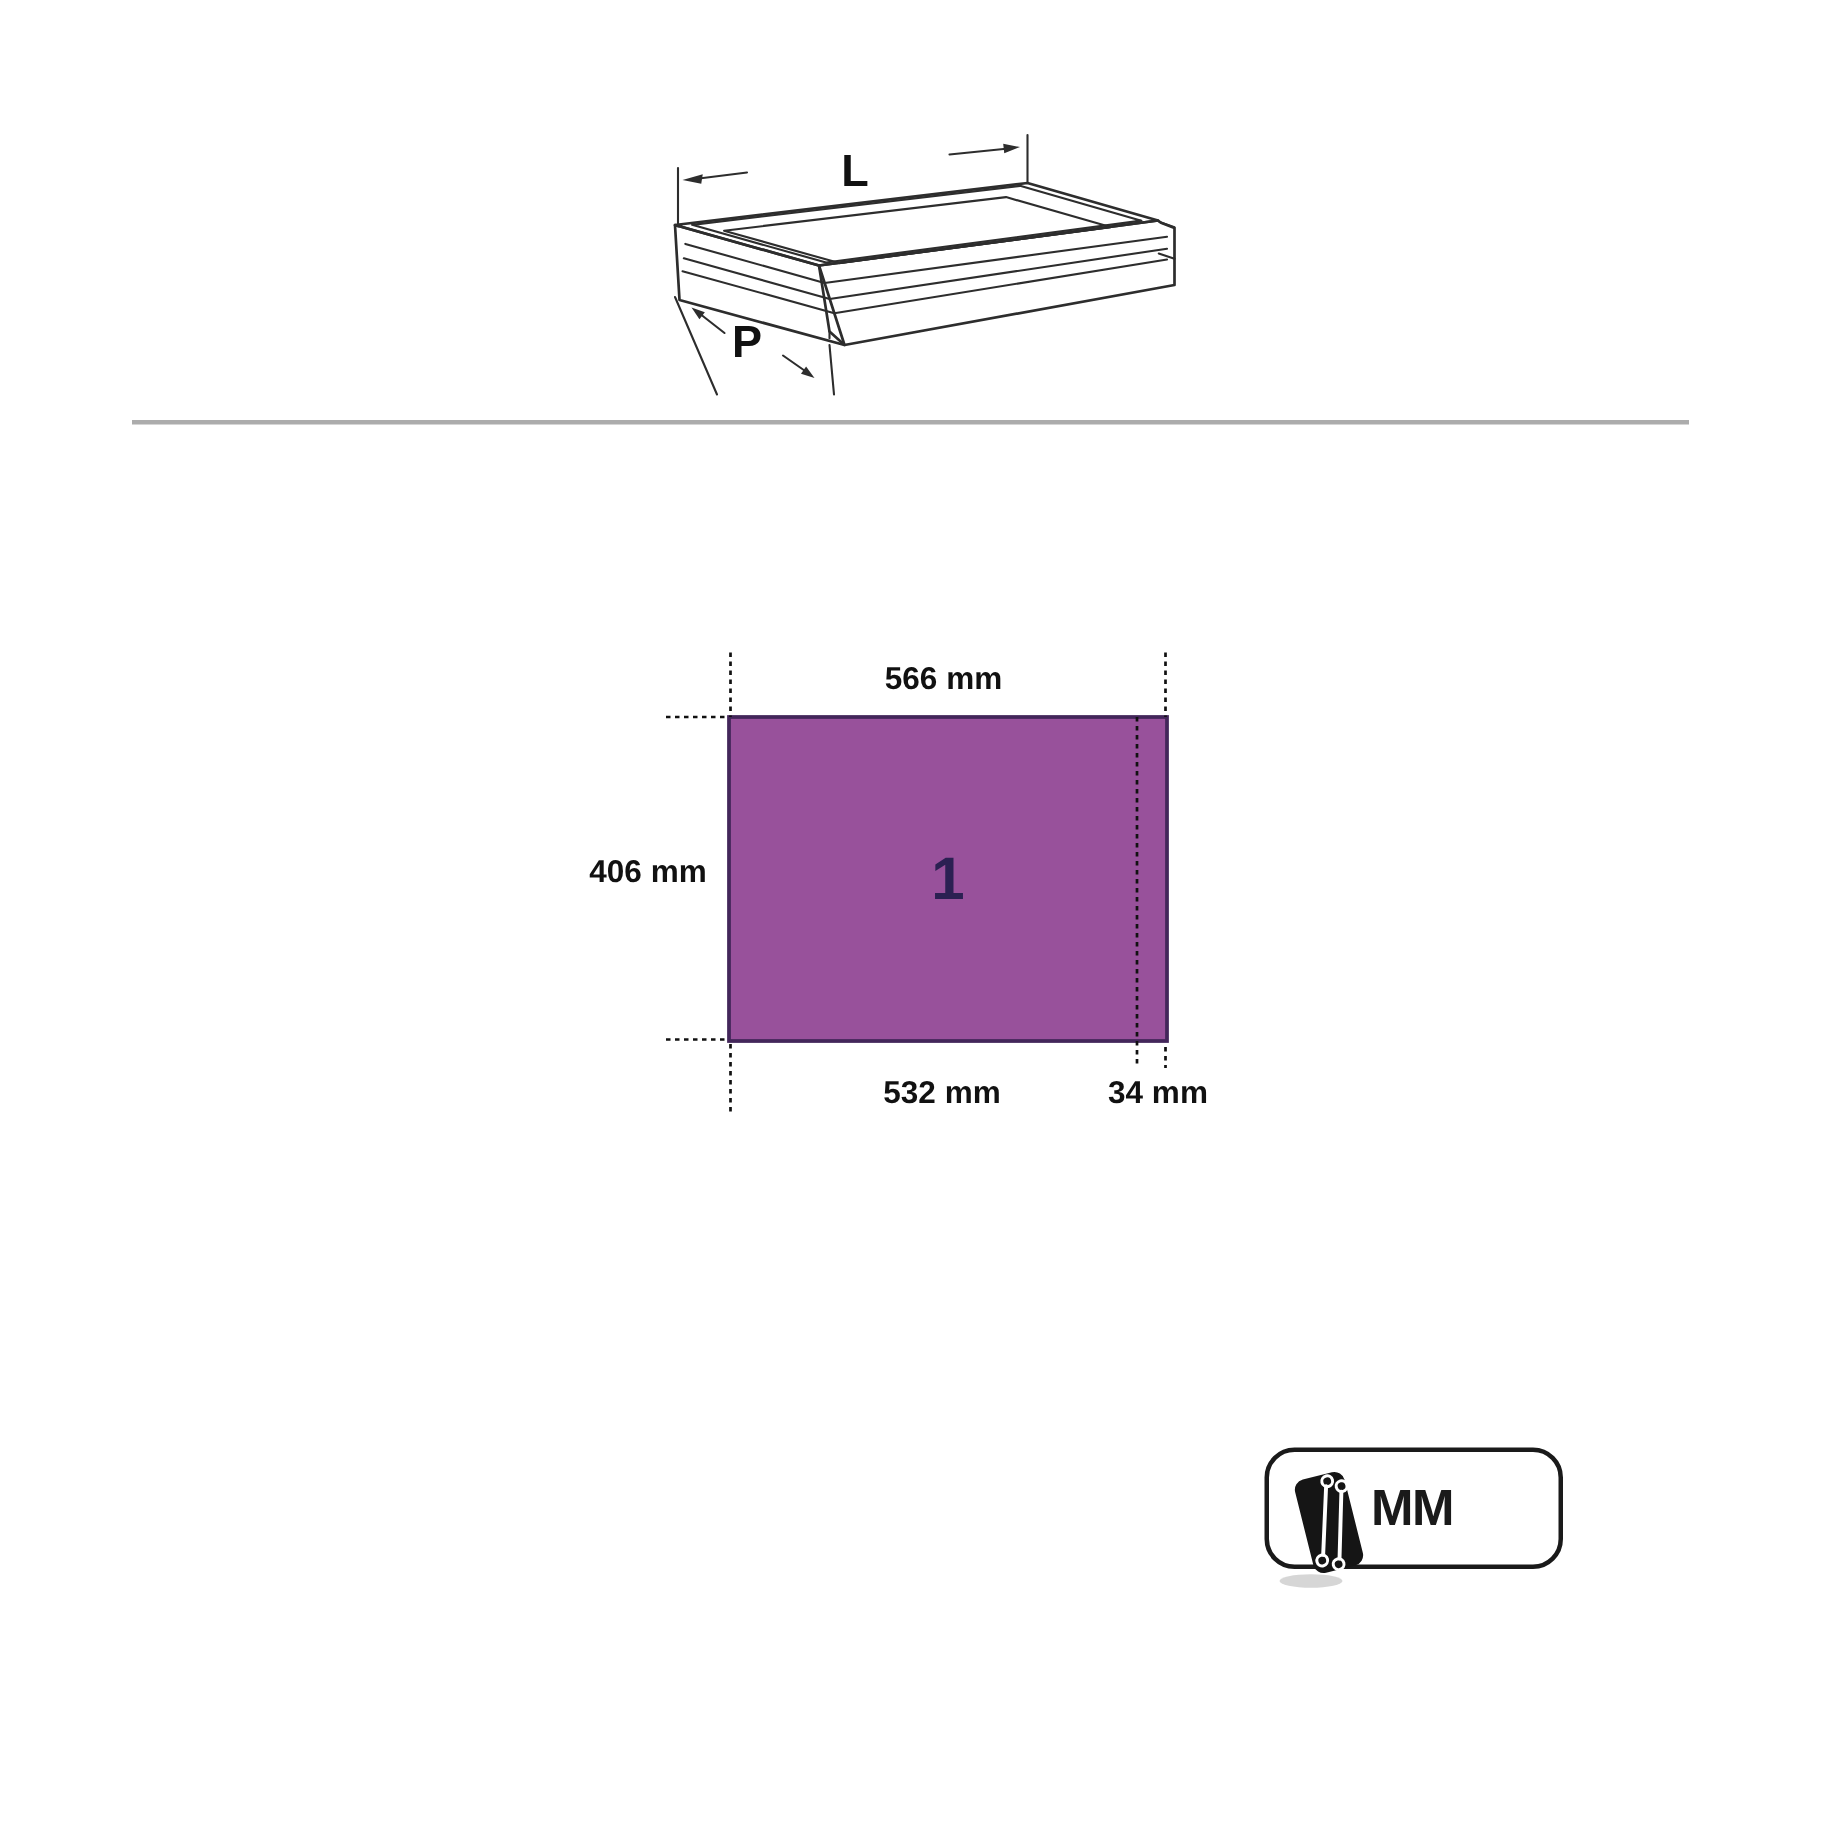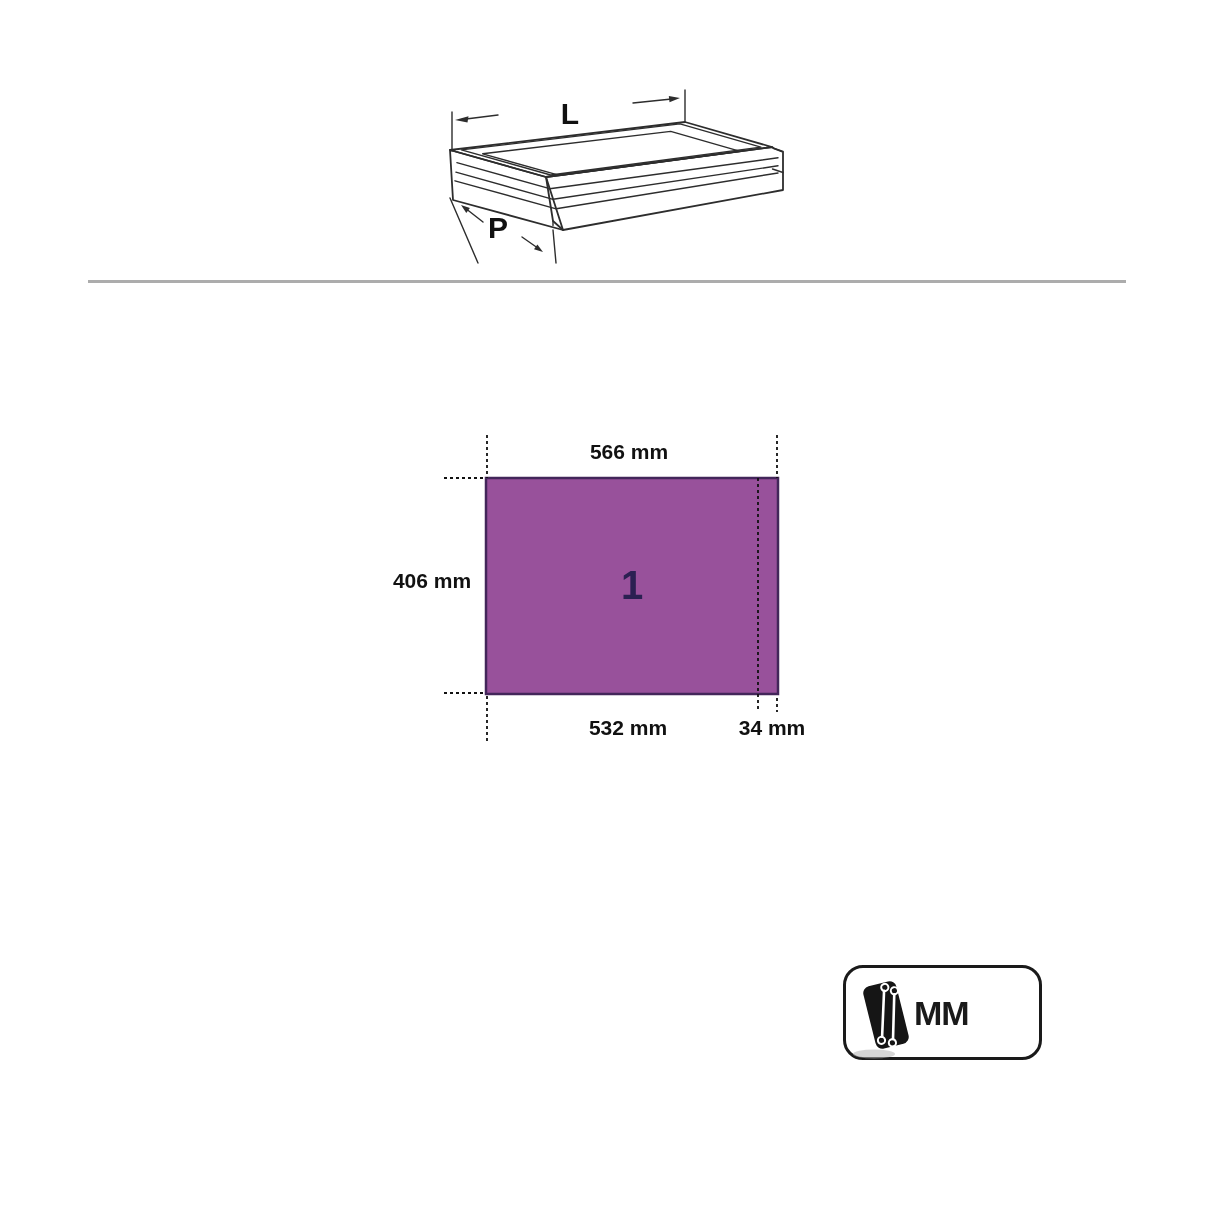--- a/index.html
+++ b/index.html
@@ -33,21 +33,21 @@
   .fig-label{font:700 30px "Liberation Sans", sans-serif;fill:var(--text);text-anchor:middle;}
 
   
   .panel-rect{fill:var(--purple);stroke:var(--purple-border);stroke-width:2.5;}
   .dash{stroke:var(--text);stroke-width:1.8;stroke-dasharray:3 3;fill:none;}
   .dim-text{font:700 21px "Liberation Sans", sans-serif;fill:var(--text);text-anchor:middle;}
   .panel-number{font:700 40px "Liberation Sans", sans-serif;fill:#2b2052;text-anchor:middle;}
 
   
   #unit-badge{
-    left:843px;top:965px;width:199px;height:95px;
+    left:843px;top:965px;width:199px;height:81px;
     border:3px solid var(--badge-border);
     border-radius:20px;
     background:#ffffff;
     box-sizing:border-box;
   }
   #unit-badge .badge-label{
     position:absolute;left:68px;top:50%;
     transform:translateY(-50%);
     font:900 34px "Liberation Sans", sans-serif;
     letter-spacing:-1px;

